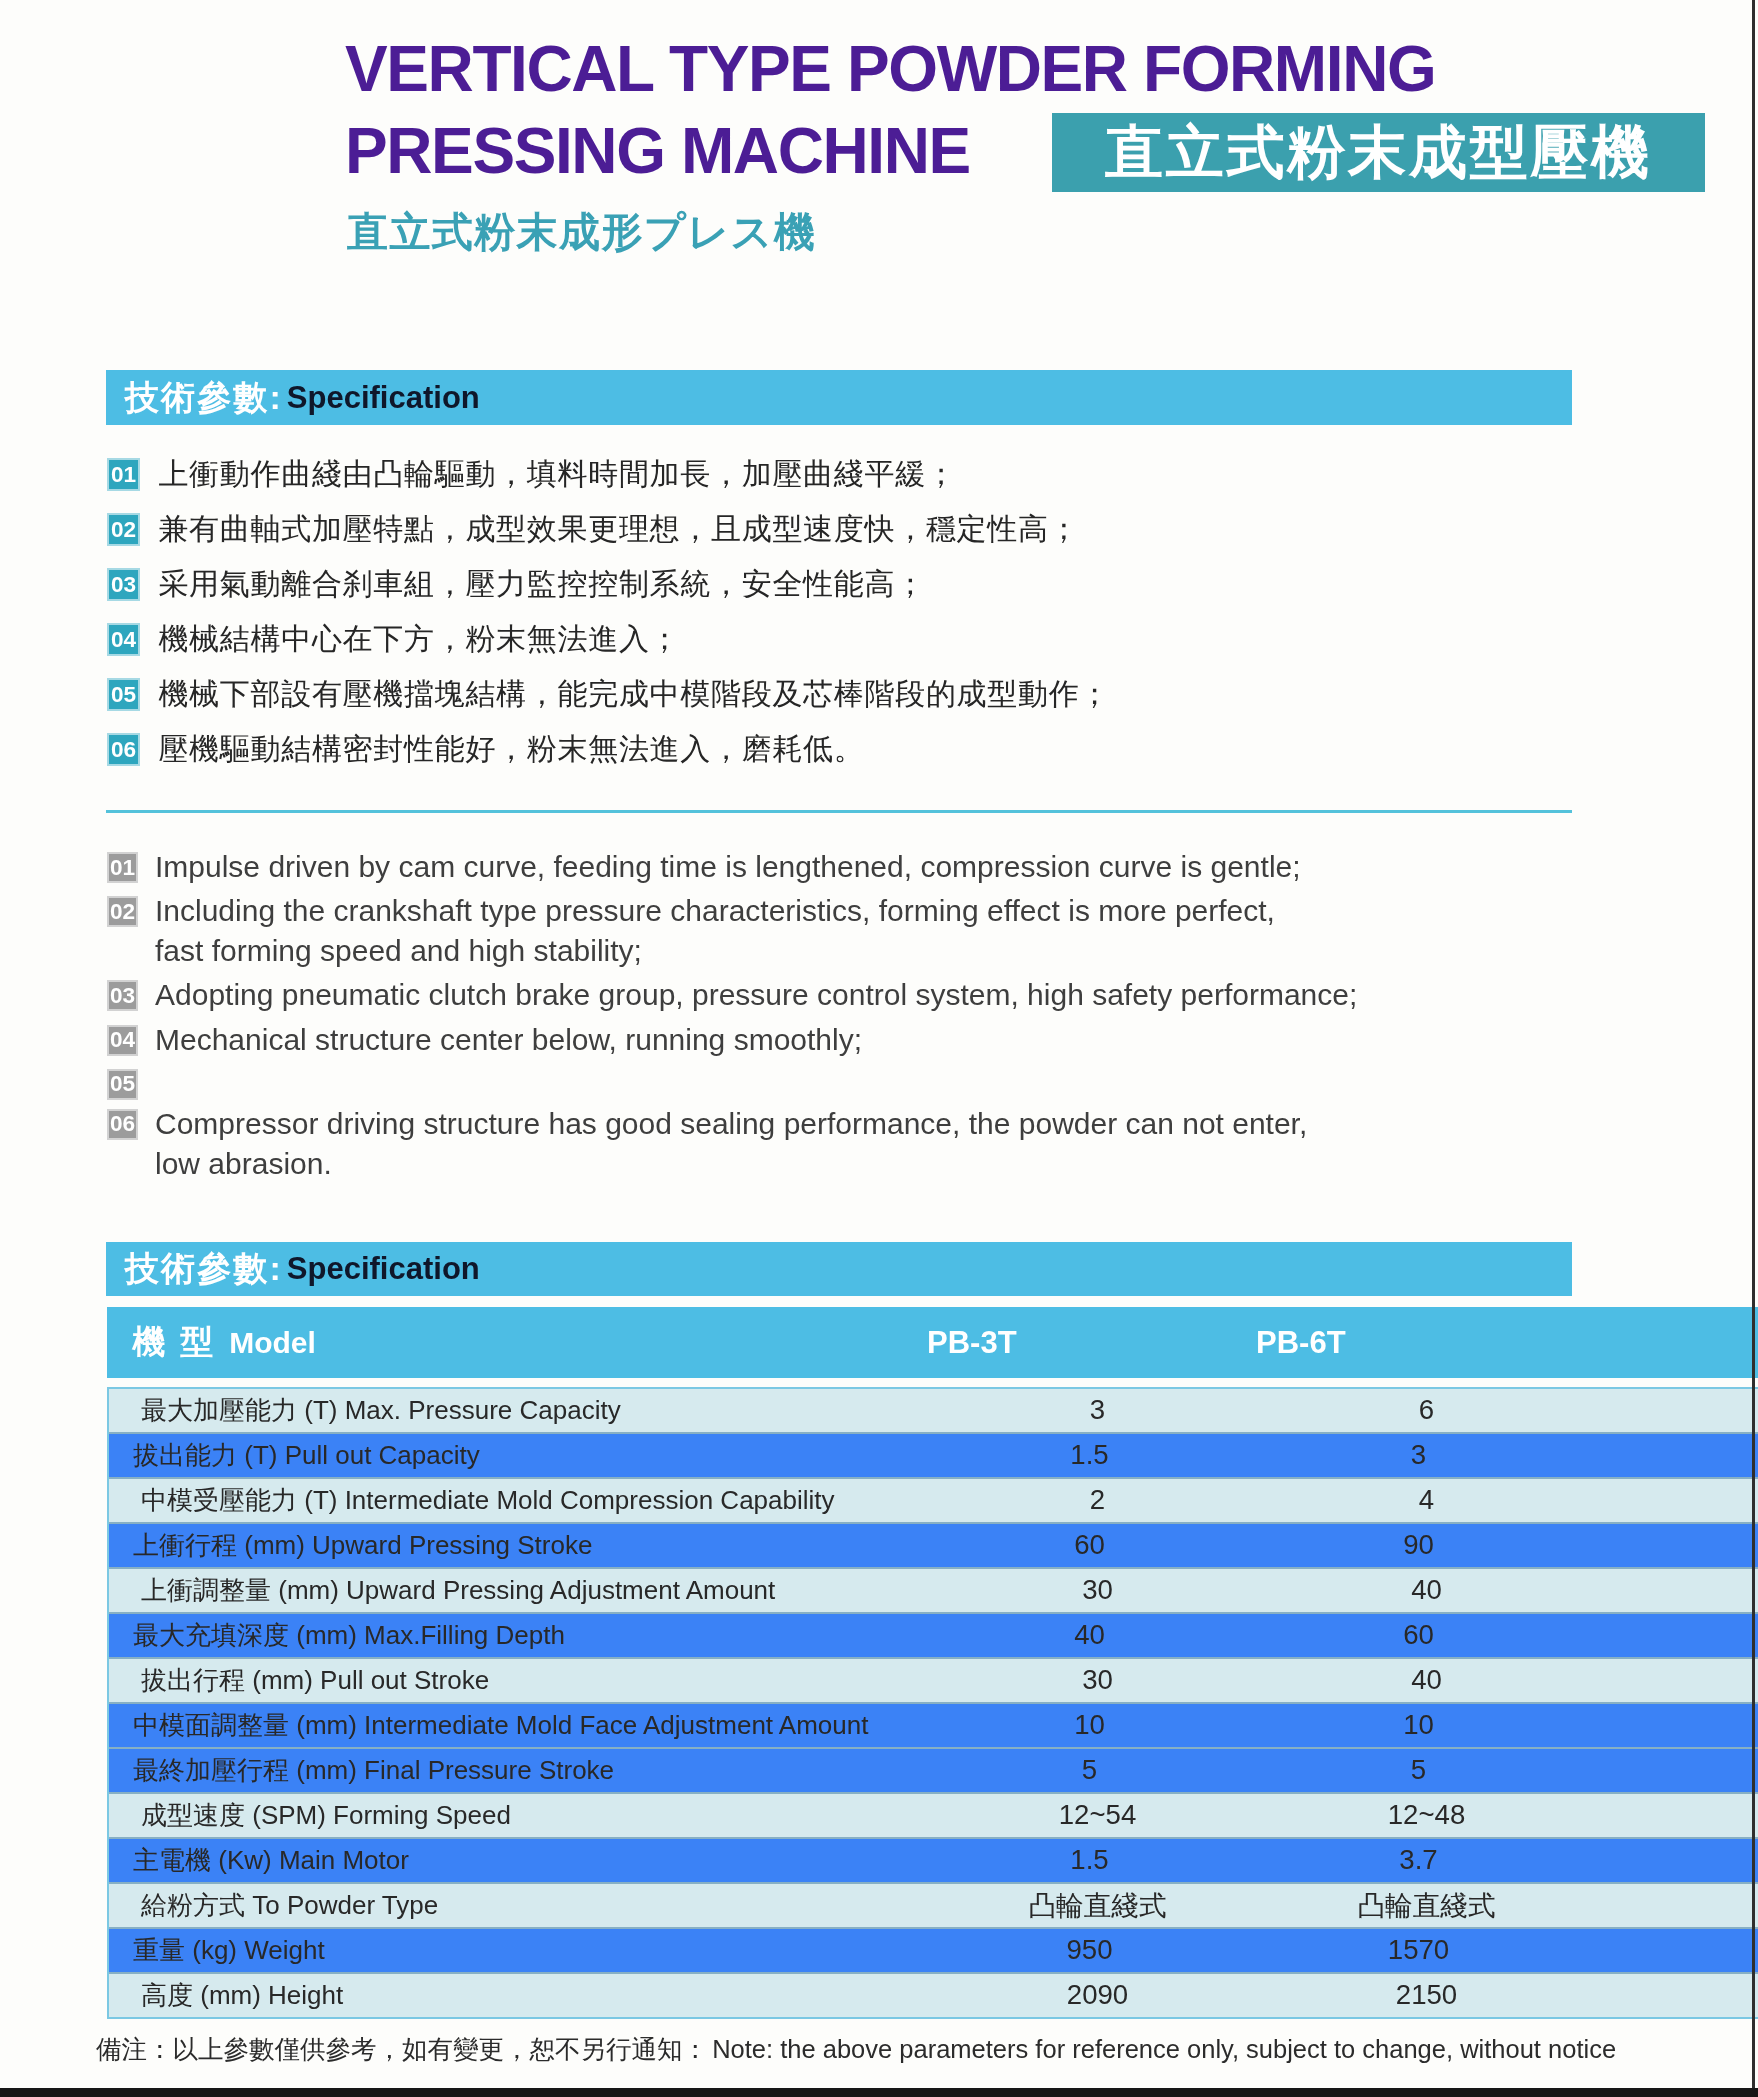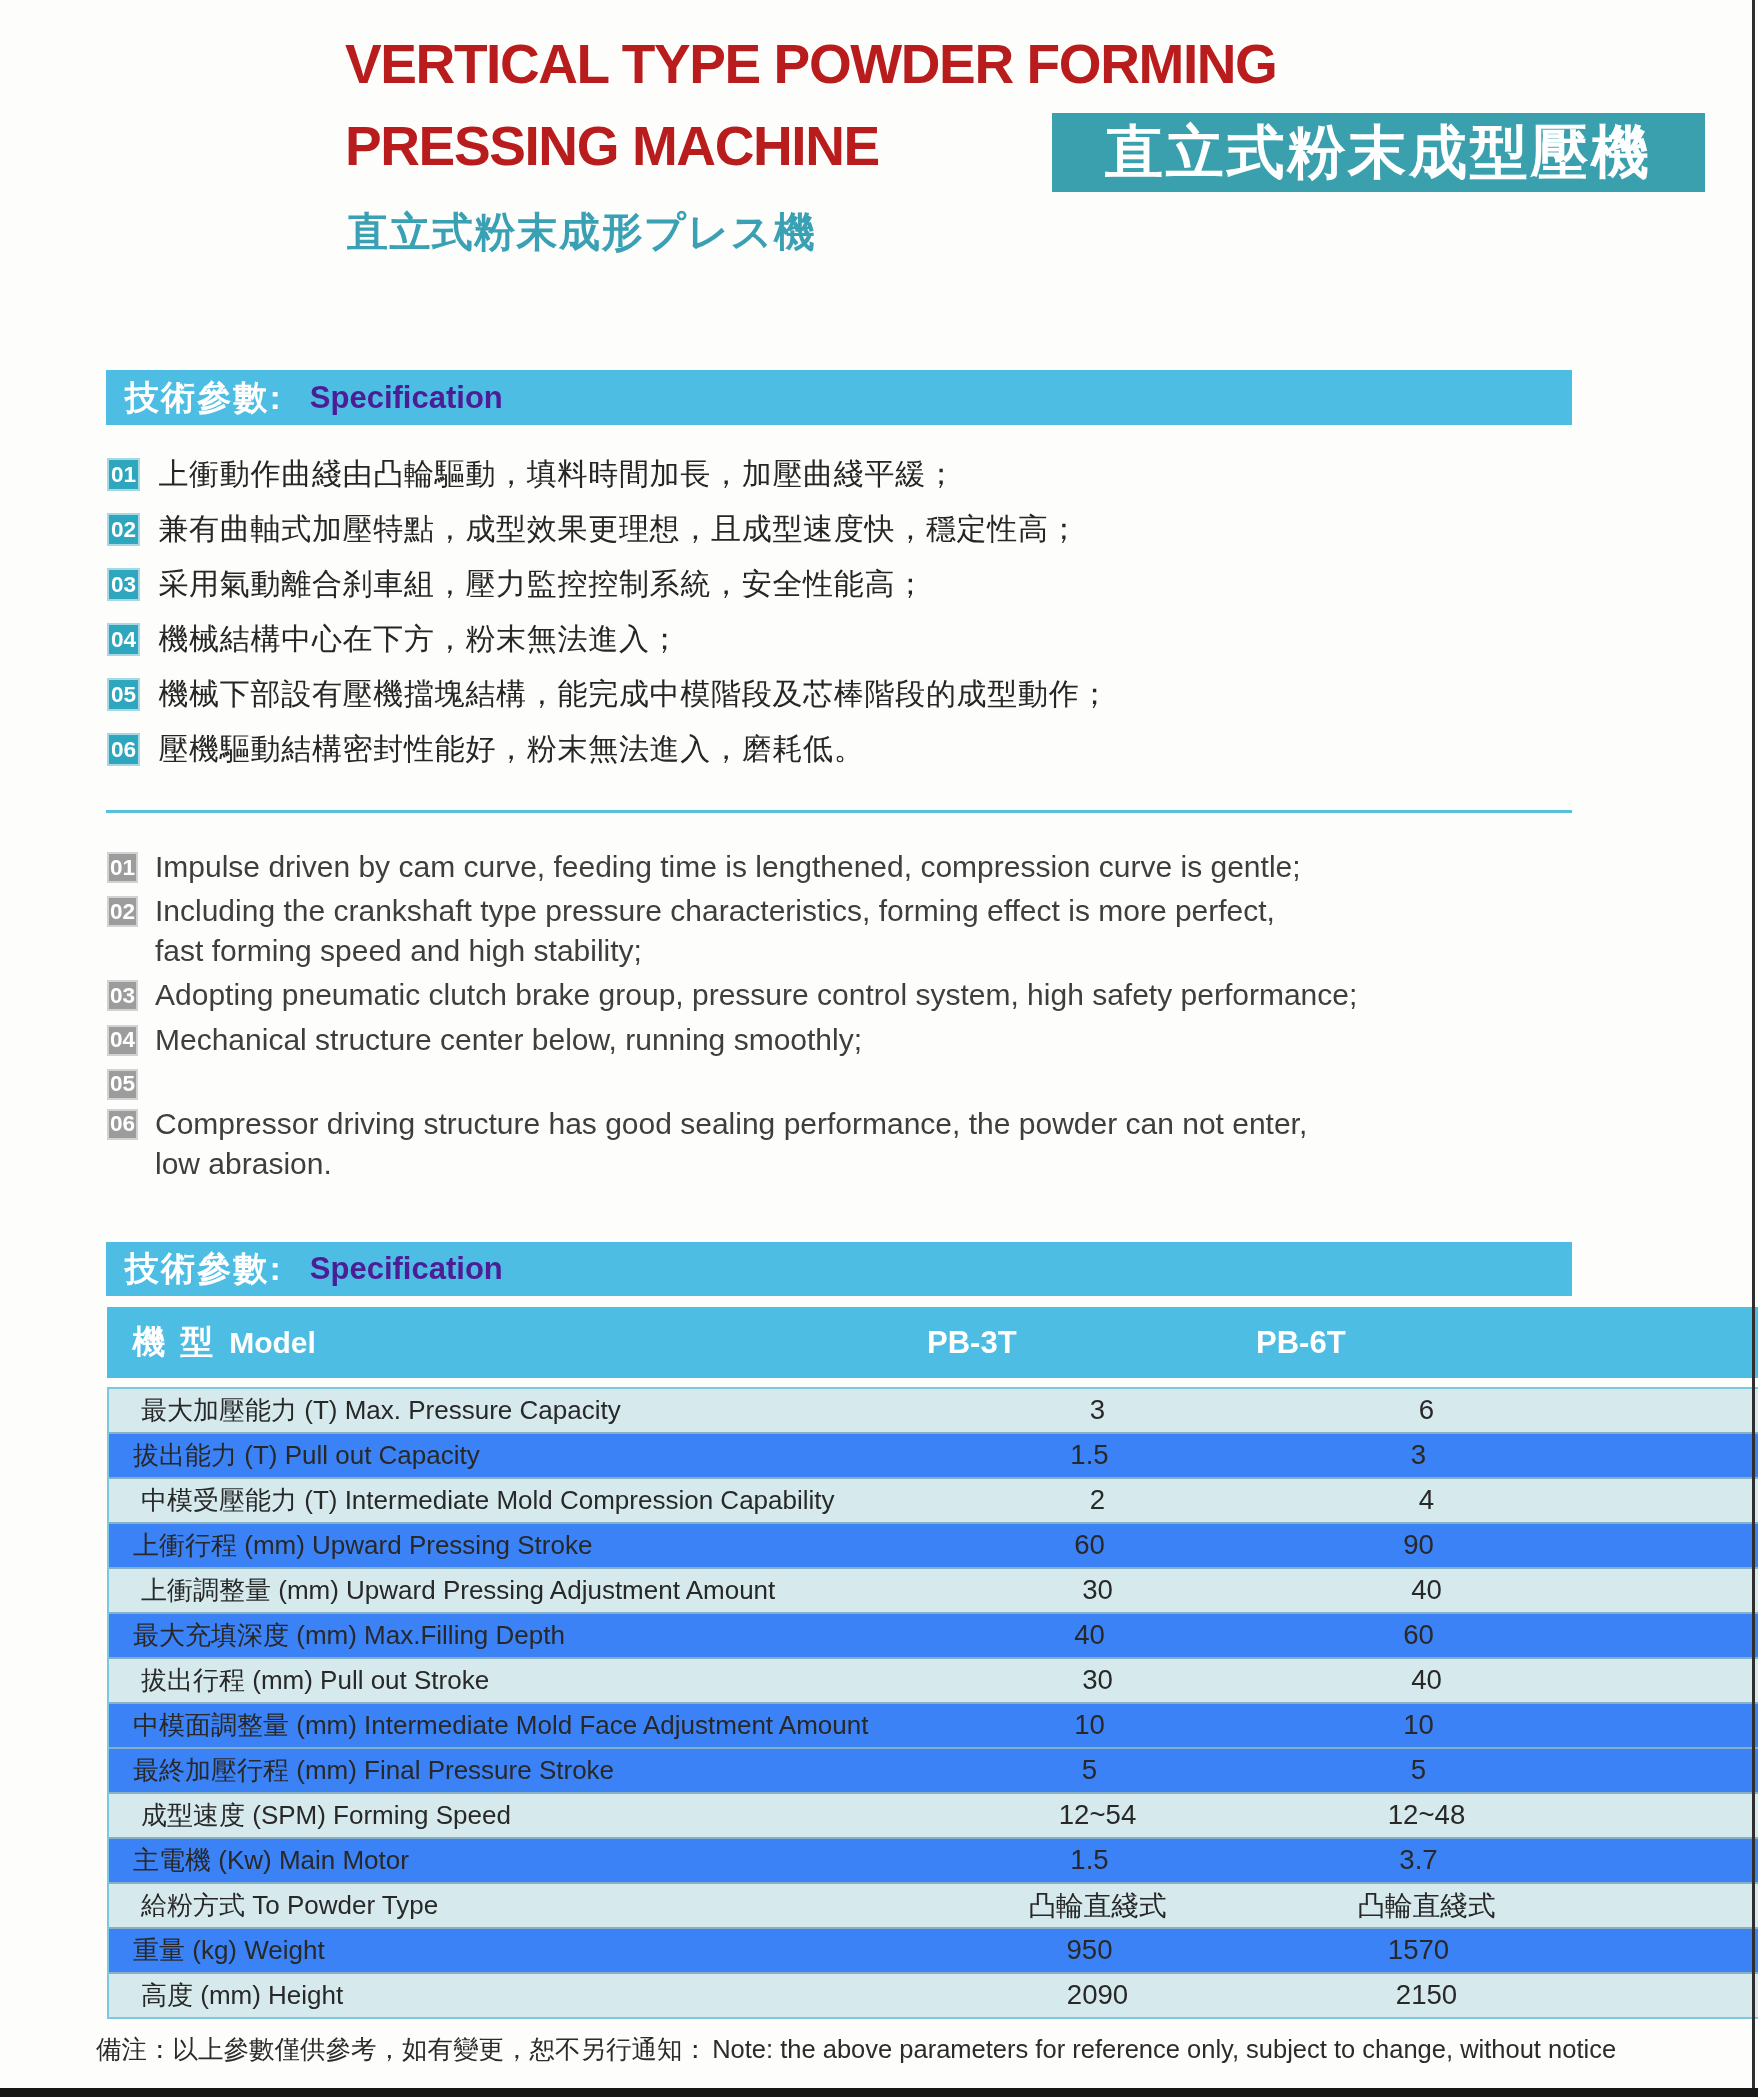--- a/index.html
+++ b/index.html
@@ -1,36 +1,36 @@
 <!DOCTYPE html>
 <html style="font-size:11.3px"><head>
 <meta charset="utf-8">
 <style>
   html,body{margin:0;padding:0;background:#ffffff;}
   body{font-family:"Liberation Sans","DejaVu Sans",sans-serif;}
   #page{position:relative;width:1759px;height:2097px;background:#fdfdfb;overflow:hidden;}
 
   
-  .title-line{position:absolute;left:345px;color:#b91c1c;font-weight:700;
-              font-size:55px;line-height:1;letter-spacing:-1.4px;white-space:nowrap;}
+  .title-line{position:absolute;left:345px;color:#4c1d95;font-weight:700;
+              font-size:64px;line-height:1;letter-spacing:-1.4px;white-space:nowrap;}
   #title-line1{top:37px;}
   #title-line2{top:119px;}
   #title-box{position:absolute;left:1052px;top:113px;width:653px;height:79px;
              background:#3ba0ae;display:flex;align-items:center;justify-content:center;}
   #title-box span{color:#ffffff;font-weight:700;font-size:58px;letter-spacing:2.8px;white-space:nowrap;}
   #title-jp{position:absolute;left:347px;top:205px;color:#3aa1b5;font-weight:700;
             font-size:41px;letter-spacing:1.4px;white-space:nowrap;}
 
   
   .banner{position:absolute;left:106px;width:1466px;height:55px;background:#4dbde4;
           display:flex;align-items:center;padding-left:19px;box-sizing:border-box;}
   #banner1{top:370px;}
   #banner2{top:1242px;height:54px;}
   .banner .cn{color:#ffffff;font-weight:700;font-size:34px;letter-spacing:2.1px;white-space:nowrap;}
-  .banner .en{color:#4c1d95;font-weight:700;font-size:31px;margin-left:27px;white-space:nowrap;}
+  .banner .en{color:#0f172a;font-weight:700;font-size:31px;margin-left:4px;white-space:nowrap;}
 
   
   #features-cn{position:absolute;left:107px;top:458px;}
   #features-cn .item{display:flex;align-items:center;height:33px;margin-bottom:22px;}
   .badge{flex:0 0 auto;width:33px;height:33px;display:flex;align-items:center;justify-content:center;
          color:#ffffff;font-weight:700;font-size:22.6px;box-sizing:border-box;}
   .badge.teal{background:#2ea6be;border:2.1px solid #a6d9e4;}
   .badge.gray{background:#9c9c9c;border:2.1px solid #d2d2d2;width:31px;height:31px;}
   #features-cn .txt{margin-left:18.4px;font-size:30px;color:#262626;white-space:nowrap;letter-spacing:0.7px;}
 

